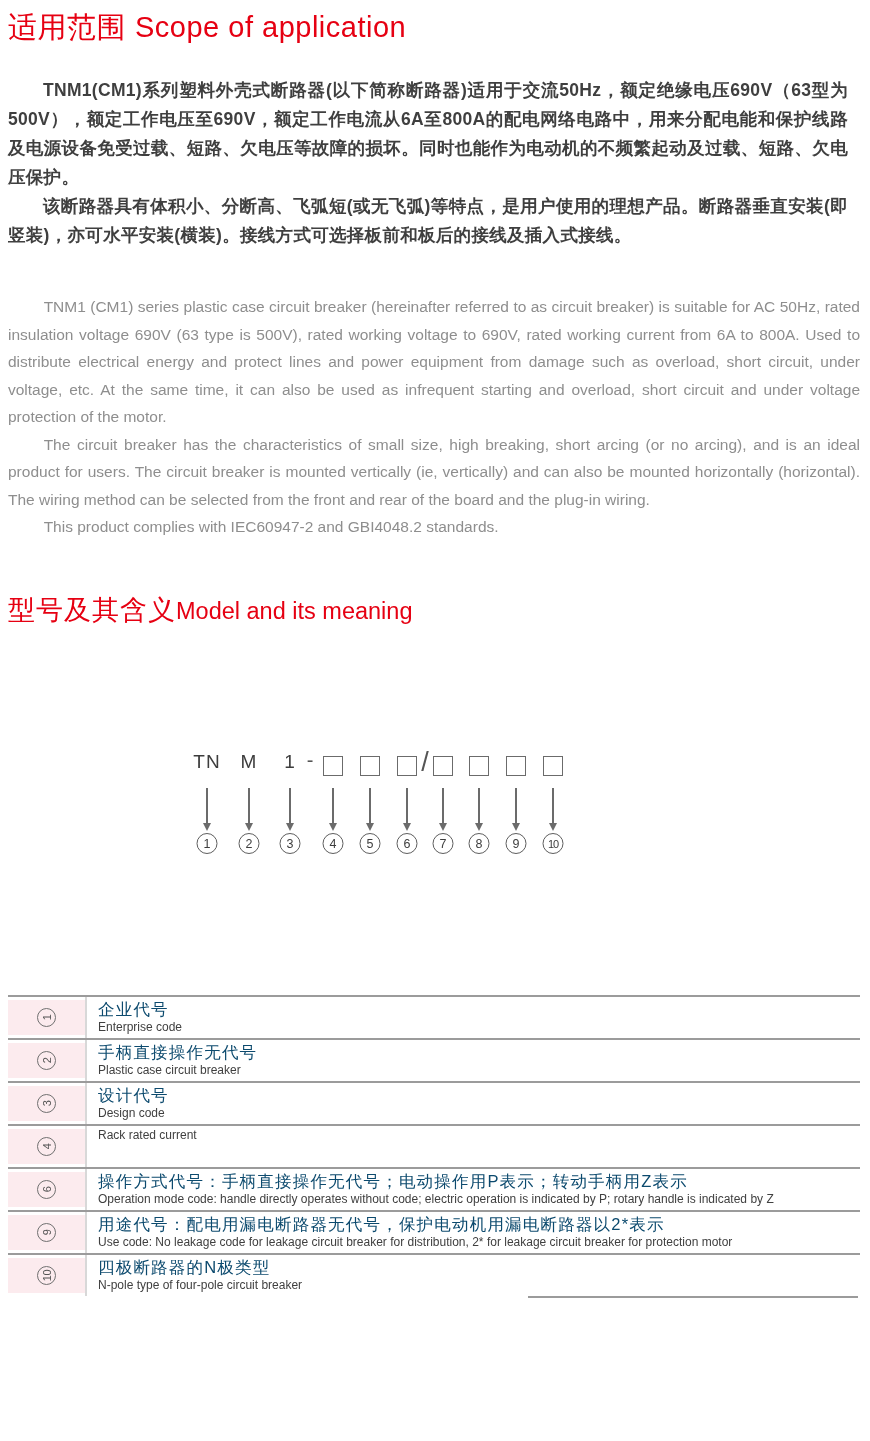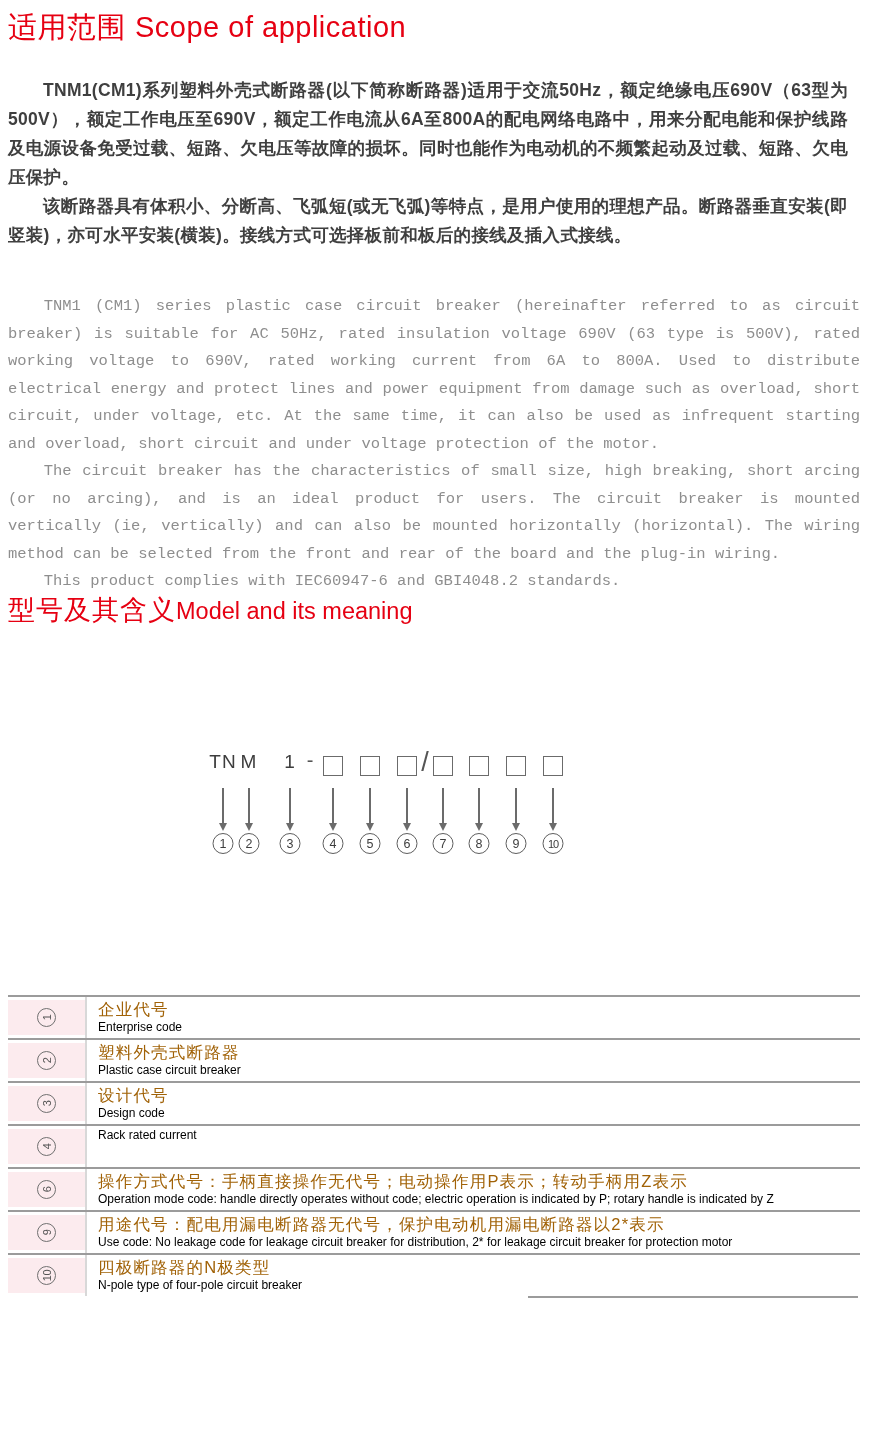--- a/index.html
+++ b/index.html
@@ -25,21 +25,21 @@
      color:var(--red);white-space:nowrap;text-align:center;}
   h2 .zh2{font-size:27px;letter-spacing:1px;}
   h2 .en2{font-size:23.5px;}
 
   
   .cn-block{position:absolute;left:8px;right:22px;top:76px;font-weight:bold;}
   .cn-block p{margin:0;text-indent:2em;font-size:17.5px;line-height:29px;
               color:var(--zh-dark);text-align:justify;letter-spacing:.3px;}
   .en-block{position:absolute;left:8px;right:10px;top:293px;}
   .en-block p{margin:0;text-indent:2.3em;font-size:15.5px;line-height:27.5px;
-              color:var(--en-gray);text-align:justify;font-family:Liberation Mono, monospace;}
+              color:var(--en-gray);text-align:justify;}
 
   
   .diagram{position:absolute;left:0;top:745px;width:870px;height:125px;}
   .dcol{position:absolute;top:0;width:40px;height:115px;}
   .sym{position:absolute;left:50%;transform:translateX(-50%);}
   .sym.txt{top:6px;font-size:19px;color:#3d3d3d;letter-spacing:1px;}
   .sym.box{top:11px;width:20px;height:20px;border:1.5px solid #6b6b6b;background:#fff;box-sizing:border-box;}
   .sym.dash{top:4px;font-size:20px;color:#555;}
   .sym.slash{top:2px;font-size:27px;color:#555;}
   .arrow{position:absolute;top:43px;left:50%;transform:translateX(-50%);
@@ -57,50 +57,50 @@
   .code-table{position:absolute;left:8px;top:995px;width:852px;}
   .trow{position:relative;border-top:2px solid var(--line);min-height:41px;}
   .trow::after{content:"";position:absolute;left:77px;top:0;bottom:0;width:1.5px;background:#d8d8d8;}
   .tnum{position:absolute;left:0;top:3px;bottom:3px;width:77px;background:var(--pink);
         display:flex;align-items:center;justify-content:center;}
   .tcallout{width:19px;height:19px;border:1.2px solid #707070;border-radius:50%;
             display:flex;align-items:center;justify-content:center;
             font-size:11px;color:#555;transform:rotate(-90deg);
             box-sizing:border-box;letter-spacing:-.5px;background:transparent;}
   .tcell{margin-left:90px;padding:2px 0 4px;}
-  .tzh{font-size:16.5px;color:#a16207;letter-spacing:1.2px;line-height:21px;white-space:nowrap;}
-  .ten{font-size:12px;color:#000000;line-height:14px;white-space:nowrap;}
+  .tzh{font-size:16.5px;color:#0c4a6e;letter-spacing:1.2px;line-height:21px;white-space:nowrap;}
+  .ten{font-size:12px;color:#404040;line-height:14px;white-space:nowrap;}
   .partial-bottom{height:2px;background:var(--line);margin-left:520px;width:330px;}
 </style>
 </head>
 <body>
 
 <div class="page">
 
   <h1>
     <span class="zh">适用范围</span><span class="en-part">Scope of application</span>
   </h1>
 
   <div class="cn-block">
     <p>TNM1(CM1)系列塑料外壳式断路器(以下简称断路器)适用于交流50Hz，额定绝缘电压690V（63型为500V），额定工作电压至690V，额定工作电流从6A至800A的配电网络电路中，用来分配电能和保护线路及电源设备免受过载、短路、欠电压等故障的损坏。同时也能作为电动机的不频繁起动及过载、短路、欠电压保护。</p>
     <p>该断路器具有体积小、分断高、飞弧短(或无飞弧)等特点，是用户使用的理想产品。断路器垂直安装(即竖装)，亦可水平安装(横装)。接线方式可选择板前和板后的接线及插入式接线。</p>
   </div>
 
   <div class="en-block">
     <p>TNM1 (CM1) series plastic case circuit breaker (hereinafter referred to as circuit breaker) is suitable for AC 50Hz, rated insulation voltage 690V (63 type is 500V), rated working voltage to 690V, rated working current from 6A to 800A. Used to distribute electrical energy and protect lines and power equipment from damage such as overload, short circuit, under voltage, etc. At the same time, it can also be used as infrequent starting and overload, short circuit and under voltage protection of the motor.</p>
     <p>The circuit breaker has the characteristics of small size, high breaking, short arcing (or no arcing), and is an ideal product for users. The circuit breaker is mounted vertically (ie, vertically) and can also be mounted horizontally (horizontal). The wiring method can be selected from the front and rear of the board and the plug-in wiring.</p>
-    <p>This product complies with IEC60947-6 and GBI4048.2 standards.</p>
+    <p>This product complies with IEC60947-2 and GBI4048.2 standards.</p>
   </div>
 
   <h2>
     <span class="zh2">型号及其含义</span><span class="en2">Model and its meaning</span>
   </h2>
 
   <div class="diagram" id="diagram">
-      <div class="dcol" style="left: 203px; text-align: right;">
+      <div class="dcol" style="left: 187px; text-align: right;">
         <div class="sym txt">TN</div>
         <div class="arrow">
           <i class="aline"></i>
           <i class="ahead"></i>
         </div>
         <div class="callout">1</div>
       </div>
       <div class="dcol" style="left: 229px;">
         <div class="sym txt">M</div>
         <div class="arrow">
@@ -189,21 +189,21 @@
         <div class="tcell">
           <div class="tzh">企业代号</div>
           <div class="ten">Enterprise code</div>
         </div>
       </div>
       <div class="trow">
         <div class="tnum">
           <span class="tcallout">2</span>
         </div>
         <div class="tcell">
-          <div class="tzh">塑料外壳式断路器</div>
+          <div class="tzh">手柄直接操作无代号</div>
           <div class="ten">Plastic case circuit breaker</div>
         </div>
       </div>
       <div class="trow">
         <div class="tnum">
           <span class="tcallout">3</span>
         </div>
         <div class="tcell">
           <div class="tzh">设计代号</div>
           <div class="ten">Design code</div>

